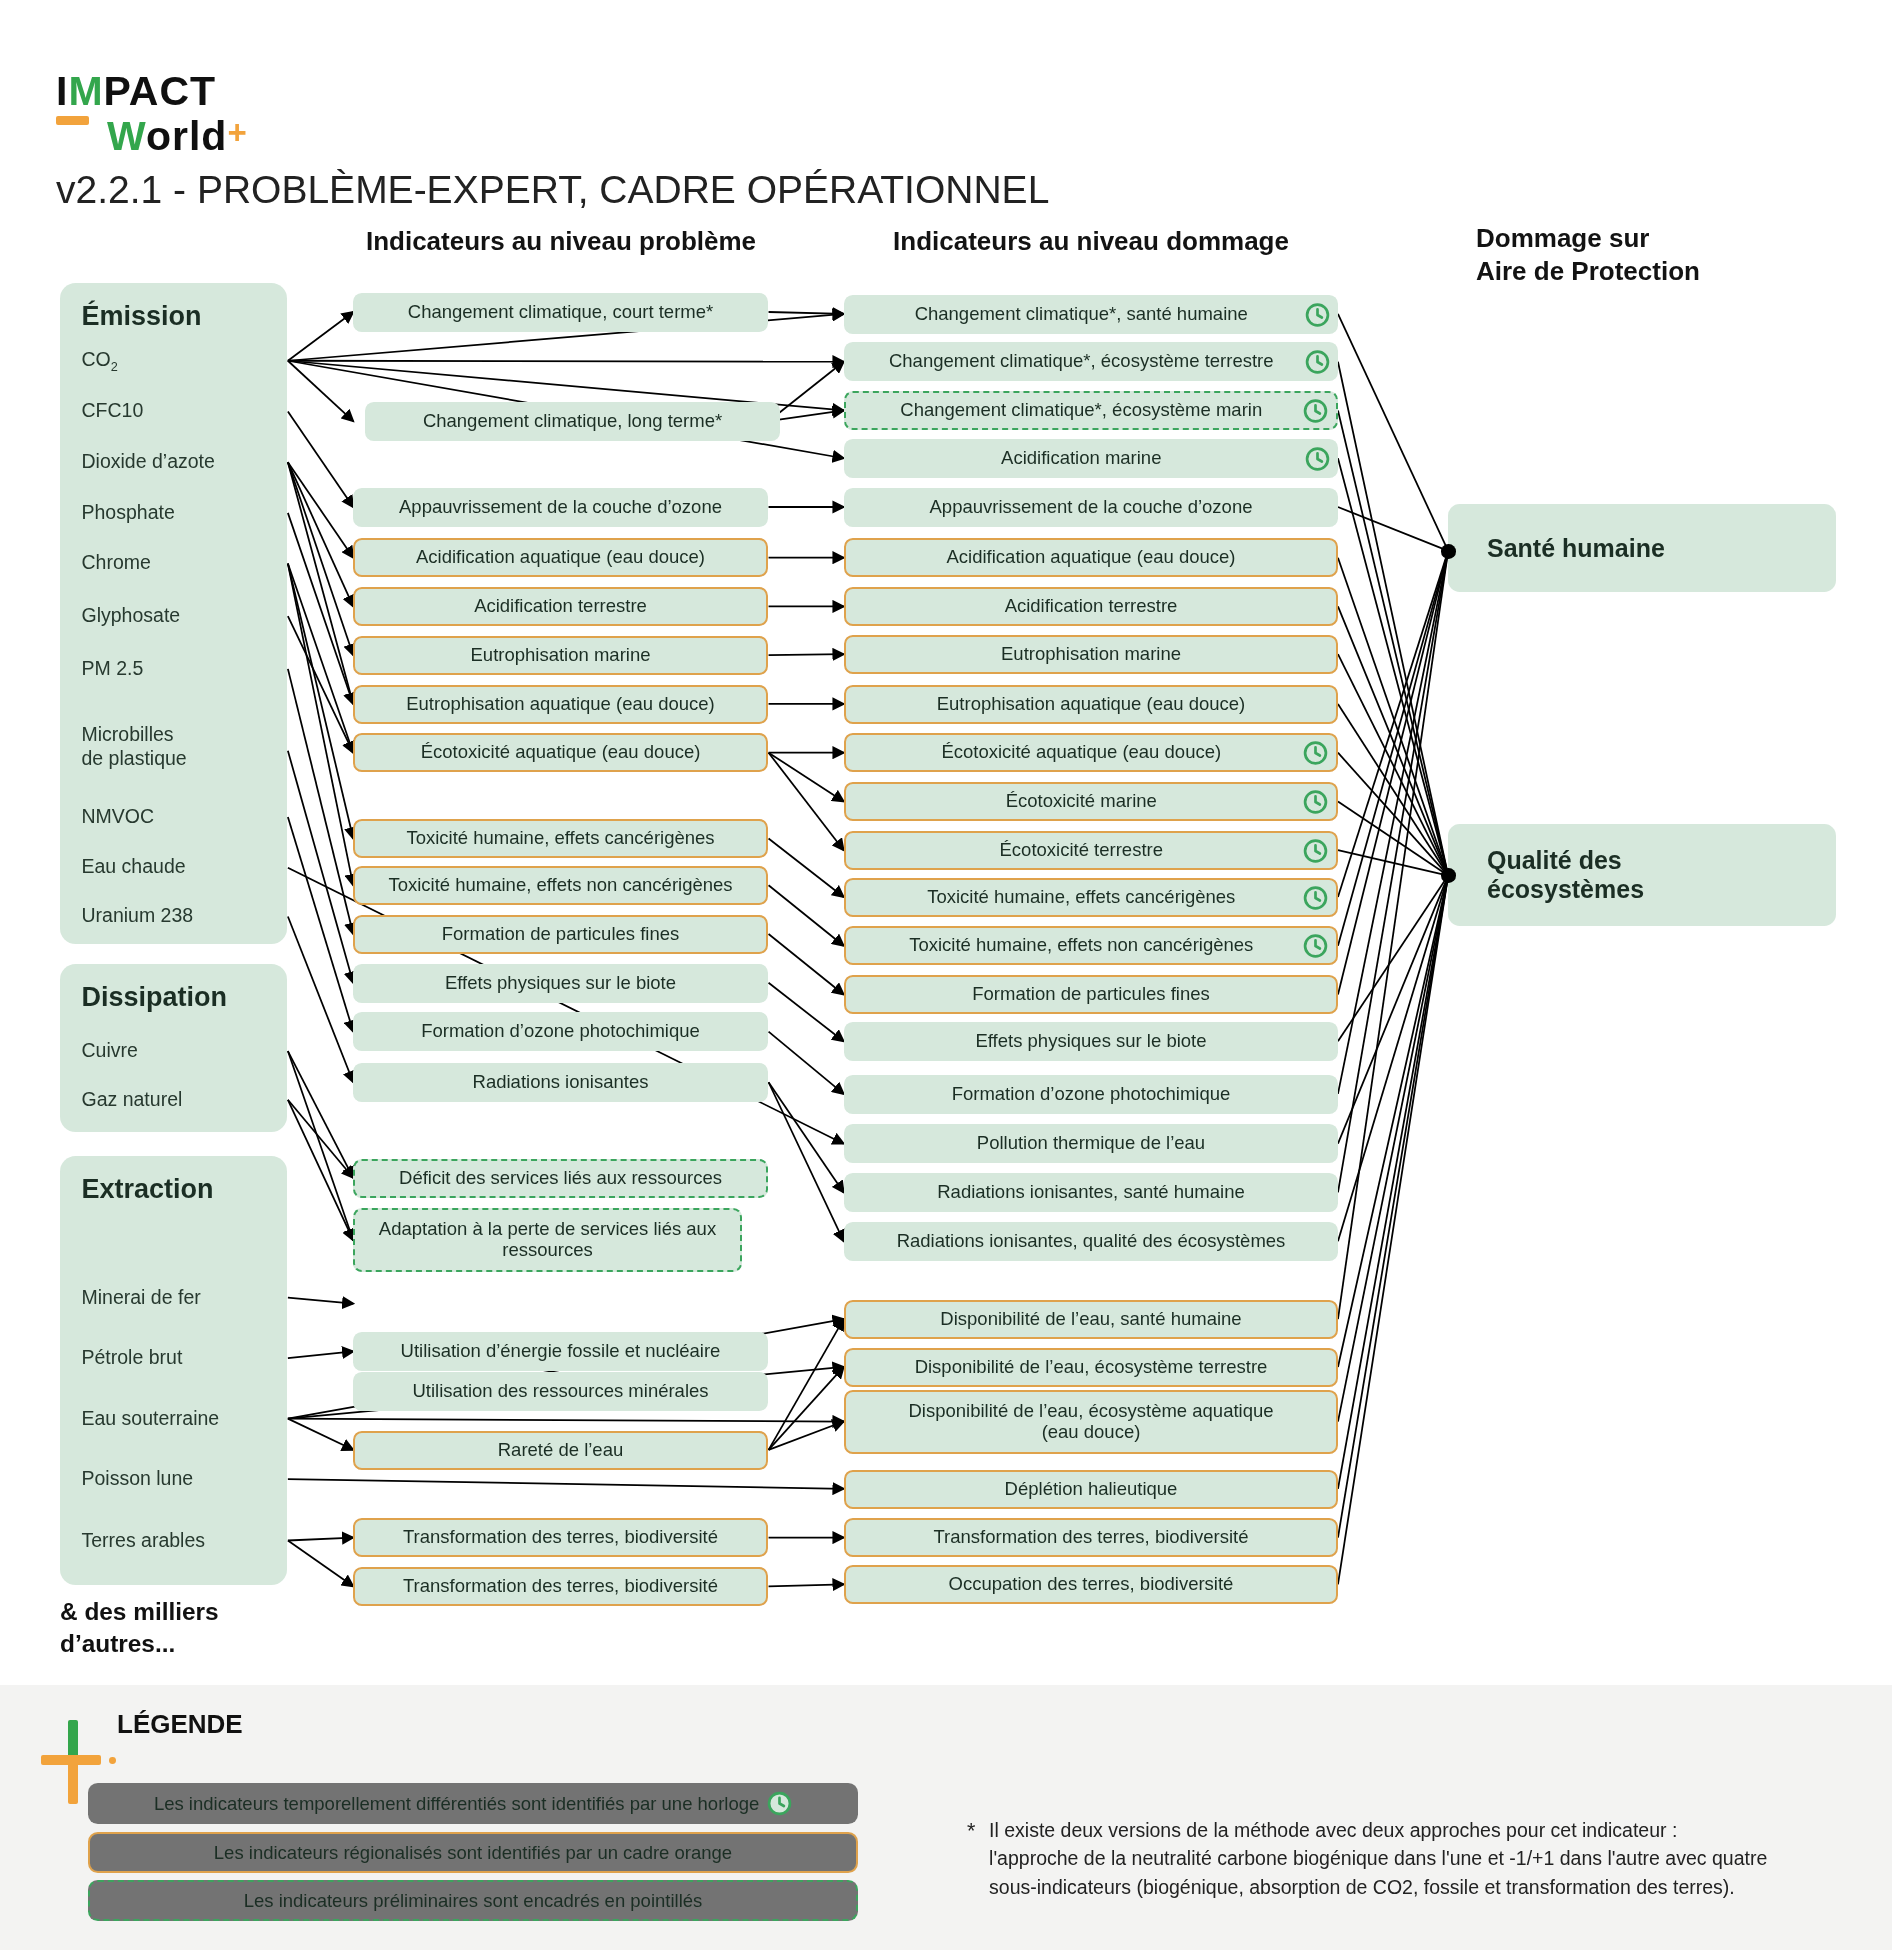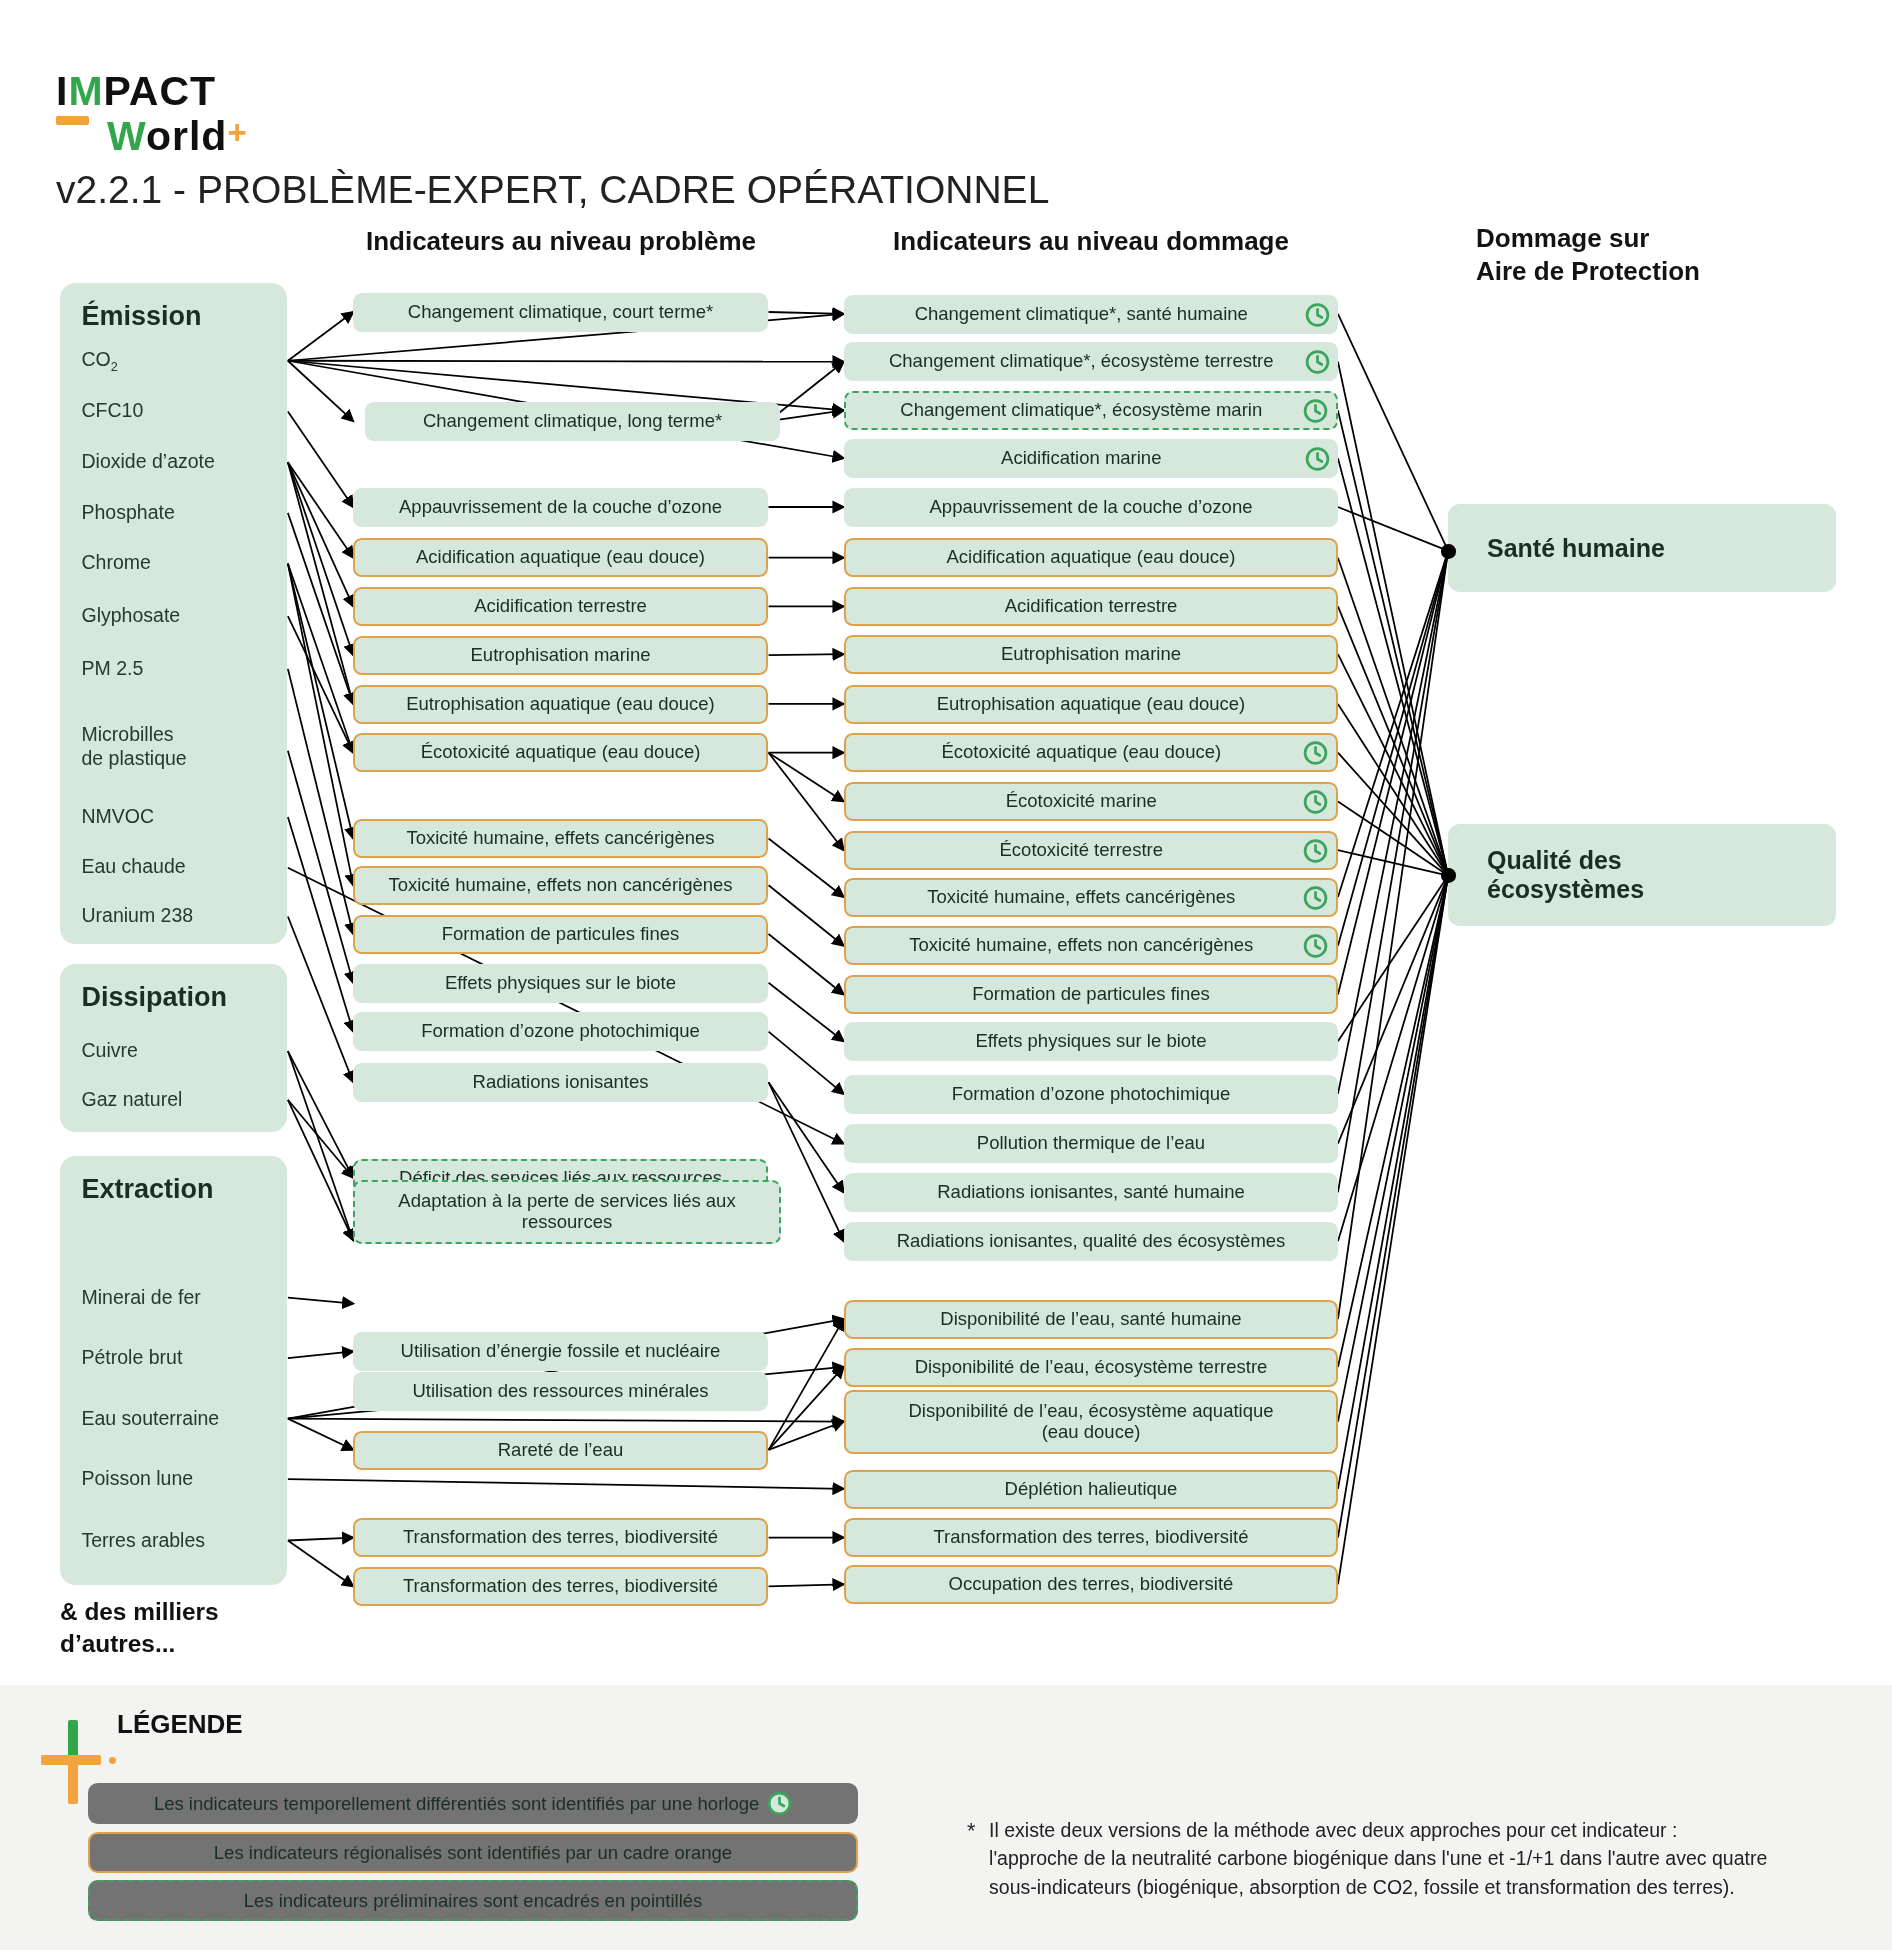--- a/index.html
+++ b/index.html
@@ -195,21 +195,21 @@
       <div class="box orange" style="left: 353px; width: 415px; top: 636px; height: 39px;"><span>Eutrophisation marine</span></div>
       <div class="box orange" style="left: 353px; width: 415px; top: 685px; height: 39px;"><span>Eutrophisation aquatique (eau douce)</span></div>
       <div class="box orange" style="left: 353px; width: 415px; top: 733px; height: 39px;"><span>Écotoxicité aquatique (eau douce)</span></div>
       <div class="box orange" style="left: 353px; width: 415px; top: 819px; height: 39px;"><span>Toxicité humaine, effets cancérigènes</span></div>
       <div class="box orange" style="left: 353px; width: 415px; top: 866px; height: 39px;"><span>Toxicité humaine, effets non cancérigènes</span></div>
       <div class="box orange" style="left: 353px; width: 415px; top: 915px; height: 39px;"><span>Formation de particules fines</span></div>
       <div class="box plain" style="left: 353px; width: 415px; top: 964px; height: 39px;"><span>Effets physiques sur le biote</span></div>
       <div class="box plain" style="left: 353px; width: 415px; top: 1012px; height: 39px;"><span>Formation d’ozone photochimique</span></div>
       <div class="box plain" style="left: 353px; width: 415px; top: 1063px; height: 39px;"><span>Radiations ionisantes</span></div>
       <div class="box dashed" style="left: 353px; width: 415px; top: 1159px; height: 39px;"><span>Déficit des services liés aux ressources</span></div>
-      <div class="box dashed" style="left: 353px; width: 428px; top: 1180px; height: 64px;"><span>Adaptation à la perte de services liés aux
+      <div class="box dashed" style="left: 353px; width: 389px; top: 1208px; height: 64px;"><span>Adaptation à la perte de services liés aux
 ressources</span></div>
       <div class="box plain" style="left: 353px; width: 415px; top: 1356px; height: 39px; margin-top: 16px;"><span>Utilisation des ressources minérales</span></div>
       <div class="box plain" style="left: 353px; width: 415px; top: 1332px; height: 39px;"><span>Utilisation d’énergie fossile et nucléaire</span></div>
       <div class="box orange" style="left: 353px; width: 415px; top: 1431px; height: 39px;"><span>Rareté de l’eau</span></div>
       <div class="box orange" style="left: 353px; width: 415px; top: 1518px; height: 39px;"><span>Transformation des terres, biodiversité</span></div>
       <div class="box orange" style="left: 353px; width: 415px; top: 1567px; height: 39px;"><span>Transformation des terres, biodiversité</span></div>
     </div>
   <div id="damage-col">
       <div class="box plain" style="left: 844px; width: 494px; top: 295px; height: 39px;"><span style="padding-right: 19.5px;">Changement climatique*, santé humaine</span><span class="clock"><svg viewBox="0 0 24 24">
             <circle cx="12" cy="12" r="10" fill="#d6e8dc" stroke="#3ba55d" stroke-width="2.6"></circle>

